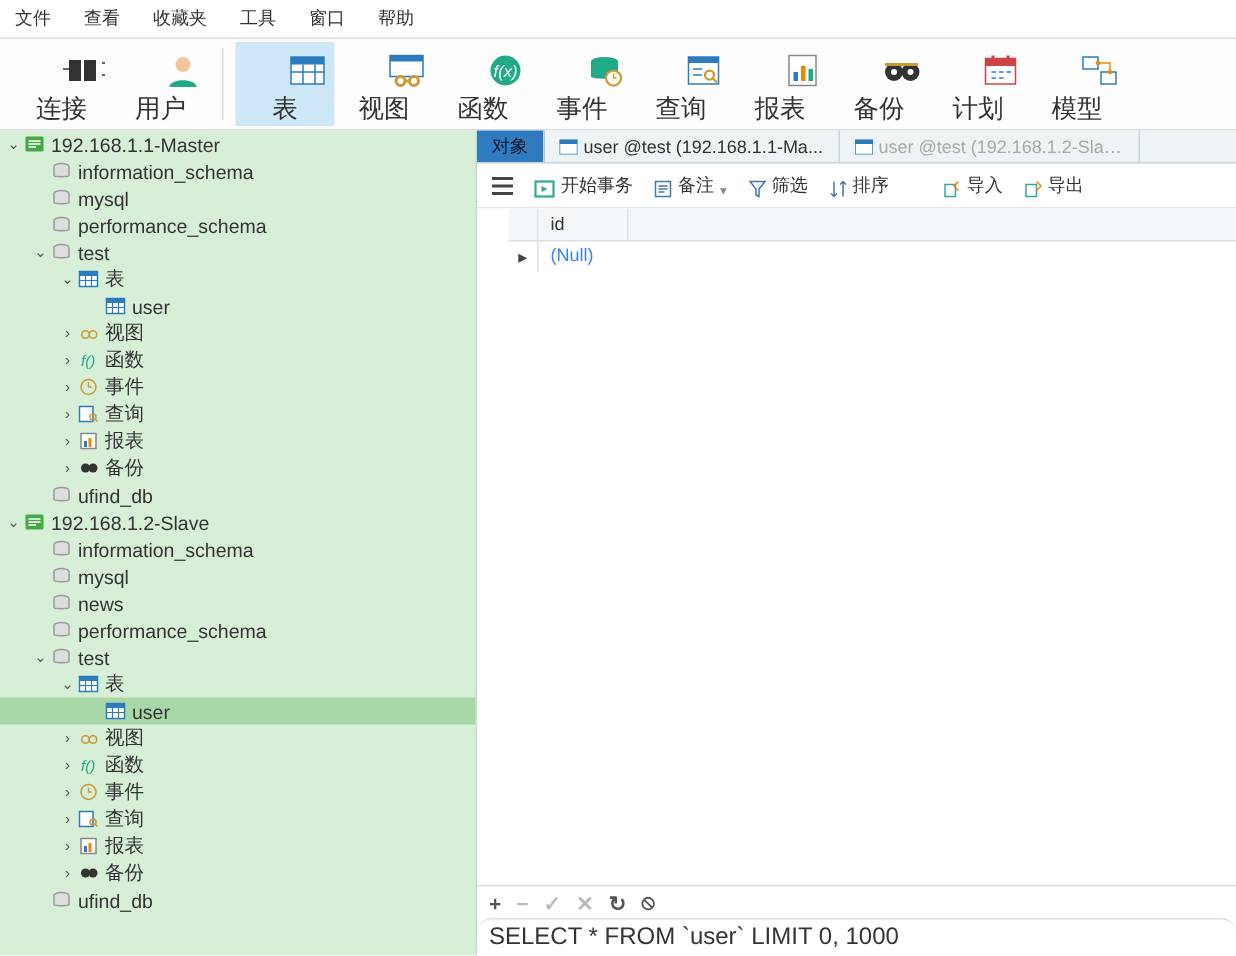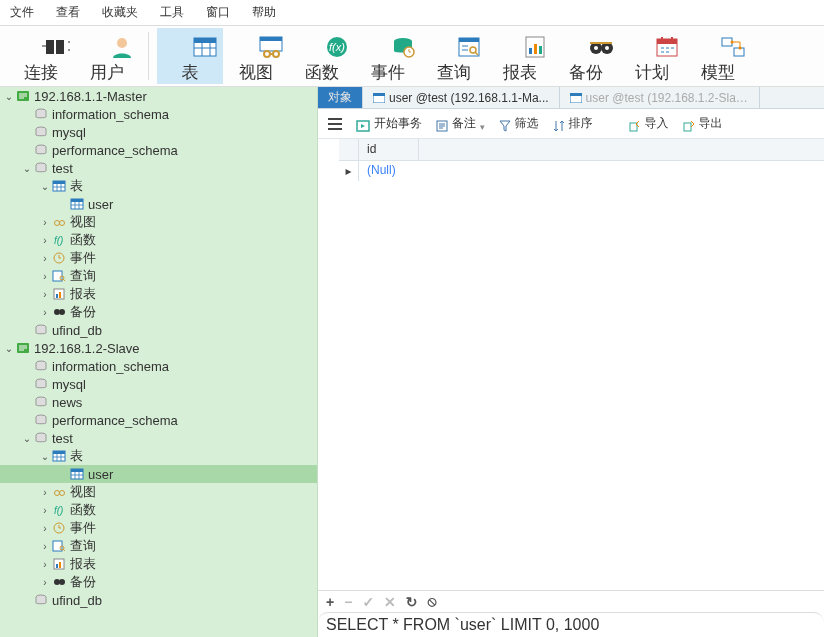--- a/index.html
+++ b/index.html
@@ -13,21 +13,21 @@
 .toolbtn .lbl { font-size: 17px; }
 .main { flex: 1; display: flex; min-height: 0; }
 .tree { width: 318px; background: #d7eed7; overflow: auto; border-right: 1px solid #c5dcc5; font-size: 13px; }
 .node { display: flex; align-items: center; height: 18px; white-space: nowrap; }
 .node .twisty { width: 10px; text-align: center; font-size: 10px; color: #555; }
 .node .nic { width: 16px; height: 14px; margin: 0 3px 0 1px; display: inline-flex; align-items: center; justify-content: center; }
 .node.sel { background: #a8d8a8; }
 .right { flex: 1; display: flex; flex-direction: column; min-width: 0; }
 .tabs { display: flex; background: #eef3f6; border-bottom: 1px solid #cbd5dc; height: 22px; }
 .tab { display: flex; align-items: center; gap: 4px; padding: 0 10px; border-right: 1px solid #cbd5dc; font-size: 12px; cursor: pointer; max-width: 200px; overflow: hidden; }
-.tab.active { background: #2f7bbf; color: #e5e5e5; }
+.tab.active { background: #2f7bbf; color: #0f172a; }
 .tab .trunc { white-space: nowrap; overflow: hidden; text-overflow: ellipsis; }
 .subbar { display: flex; align-items: center; gap: 14px; padding: 6px 10px; border-bottom: 1px solid #e1e6ea; }
 .subbar .sb { display: flex; align-items: flex-end; gap: 4px; cursor: pointer; color: #333; font-family: Liberation Serif, serif; }
 .grid { flex: 1; background: #fff; position: relative; padding-left: 21px; }
 .gridhead { display: flex; height: 22px; background: #f2f6f8; border-bottom: 1px solid #dbe2e7; }
 .rowmark { width: 20px; border-right: 1px solid #dbe2e7; }
 .colh { padding: 3px 8px; border-right: 1px solid #dbe2e7; min-width: 60px; }
 .gridrow { display: flex; height: 20px; }
 .gridrow .rowmark { display: flex; align-items: center; justify-content: center; color: #444; }
 .cell { padding: 2px 8px; color: #3b82f6; min-width: 60px; }

